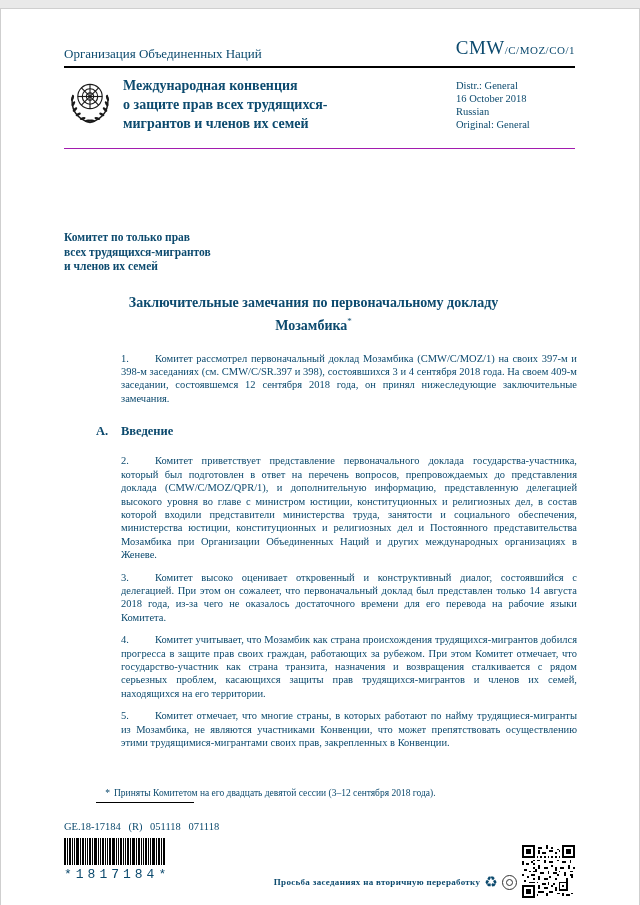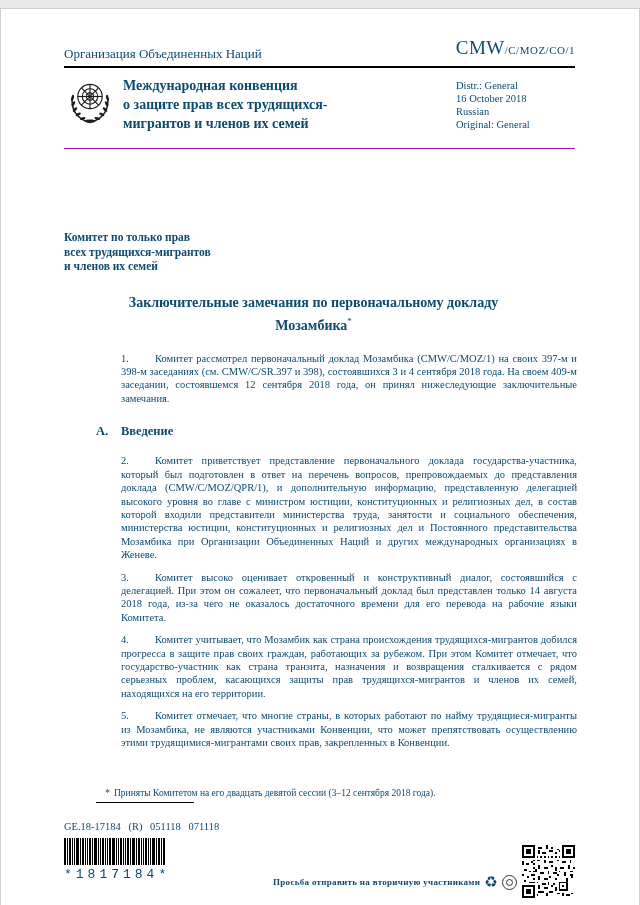--- a/index.html
+++ b/index.html
@@ -239,21 +239,21 @@
         <rect x="92" y="0" width="1" height="27"></rect>
           <rect x="94" y="0" width="2" height="27"></rect>
         <rect x="97" y="0" width="1" height="27"></rect>
           <rect x="99" y="0" width="2" height="27"></rect>
       </g>
     </svg>
     <div class="barcode-number">*1817184*</div>
   </div>
 
   <div class="recycle-line">
-    <span>Просьба отправить на вторичную участниками</span>
+    <span>Просьба заседаниях на вторичную переработку</span>
     <span class="recycle-glyph">♻</span>
     <span class="recycle-badge"></span>
   </div>
 
   <svg class="qr" viewBox="0 0 29 29" shape-rendering="crispEdges" aria-hidden="true">
     <rect width="29" height="29" fill="#fff"></rect>
 
     <rect x="0" y="0" width="7" height="7" fill="#000"></rect>
       <rect x="1" y="1" width="5" height="5" fill="#fff"></rect>
       <rect x="2" y="2" width="3" height="3" fill="#000"></rect>

